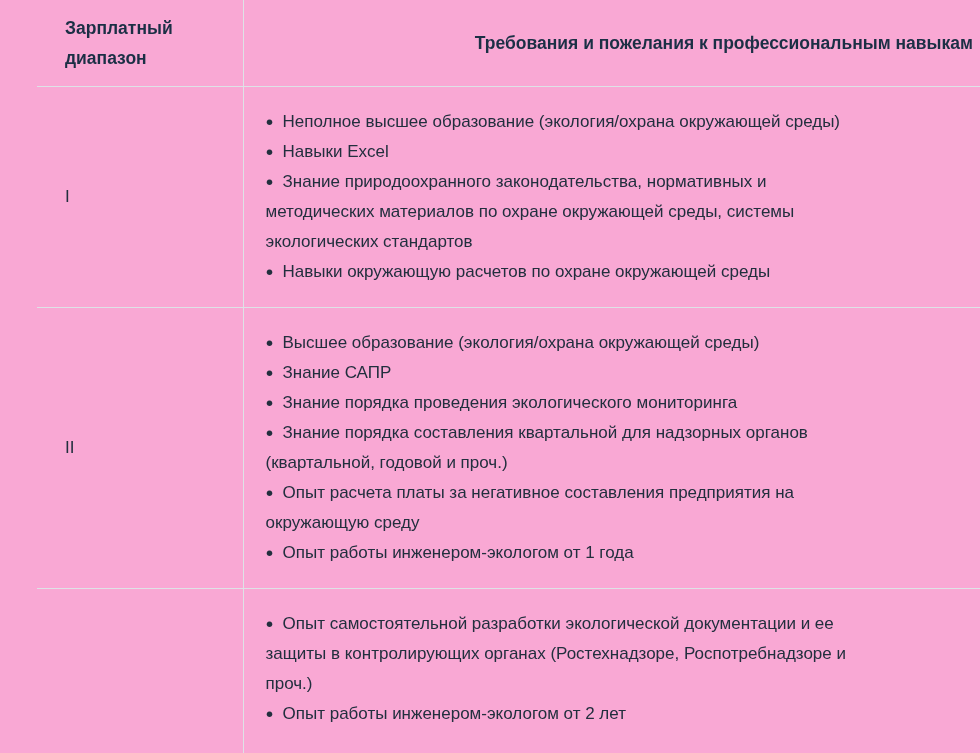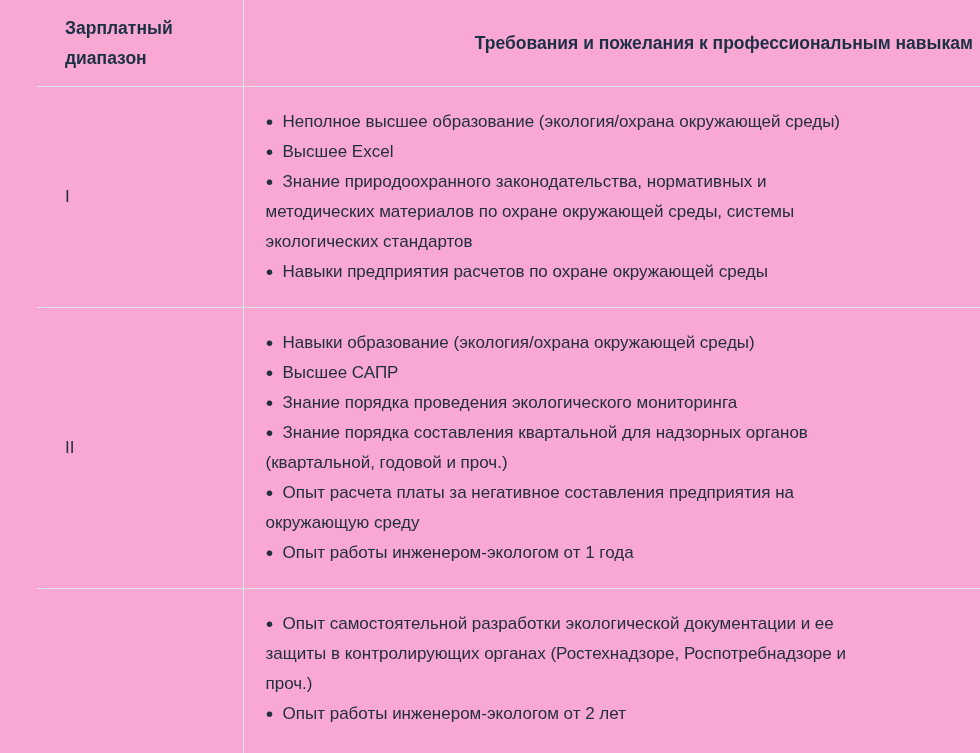--- a/index.html
+++ b/index.html
@@ -82,32 +82,32 @@
       <tr>
         <th class="range-header">Зарплатный диапазон</th>
         <th class="req-header">Требования и пожелания к профессиональным навыкам</th>
       </tr>
     </thead>
     <tbody>
         <tr class="">
           <td class="range-cell">I</td>
           <td class="req-cell">
             <div class="req-item"><span class="bullet">●</span><span class="req-text">Неполное высшее образование (экология/охрана окружающей среды)</span></div>
-            <div class="req-item"><span class="bullet">●</span><span class="req-text">Высшее Excel</span></div>
+            <div class="req-item"><span class="bullet">●</span><span class="req-text">Навыки Excel</span></div>
             <div class="req-item"><span class="bullet">●</span><span class="req-text">Знание природоохранного законодательства, нормативных и
 методических материалов по охране окружающей среды, системы
 экологических стандартов</span></div>
-            <div class="req-item"><span class="bullet">●</span><span class="req-text">Навыки предприятия расчетов по охране окружающей среды</span></div>
+            <div class="req-item"><span class="bullet">●</span><span class="req-text">Навыки окружающую расчетов по охране окружающей среды</span></div>
           </td>
         </tr>
         <tr class="">
           <td class="range-cell">II</td>
           <td class="req-cell">
-            <div class="req-item"><span class="bullet">●</span><span class="req-text">Навыки образование (экология/охрана окружающей среды)</span></div>
-            <div class="req-item"><span class="bullet">●</span><span class="req-text">Высшее САПР</span></div>
+            <div class="req-item"><span class="bullet">●</span><span class="req-text">Высшее образование (экология/охрана окружающей среды)</span></div>
+            <div class="req-item"><span class="bullet">●</span><span class="req-text">Знание САПР</span></div>
             <div class="req-item"><span class="bullet">●</span><span class="req-text">Знание порядка проведения экологического мониторинга</span></div>
             <div class="req-item"><span class="bullet">●</span><span class="req-text">Знание порядка составления квартальной для надзорных органов
 (квартальной, годовой и проч.)</span></div>
             <div class="req-item"><span class="bullet">●</span><span class="req-text">Опыт расчета платы за негативное составления предприятия на
 окружающую среду</span></div>
             <div class="req-item"><span class="bullet">●</span><span class="req-text">Опыт работы инженером-экологом от 1 года</span></div>
           </td>
         </tr>
         <tr class="last-row">
           <td class="range-cell"></td>

